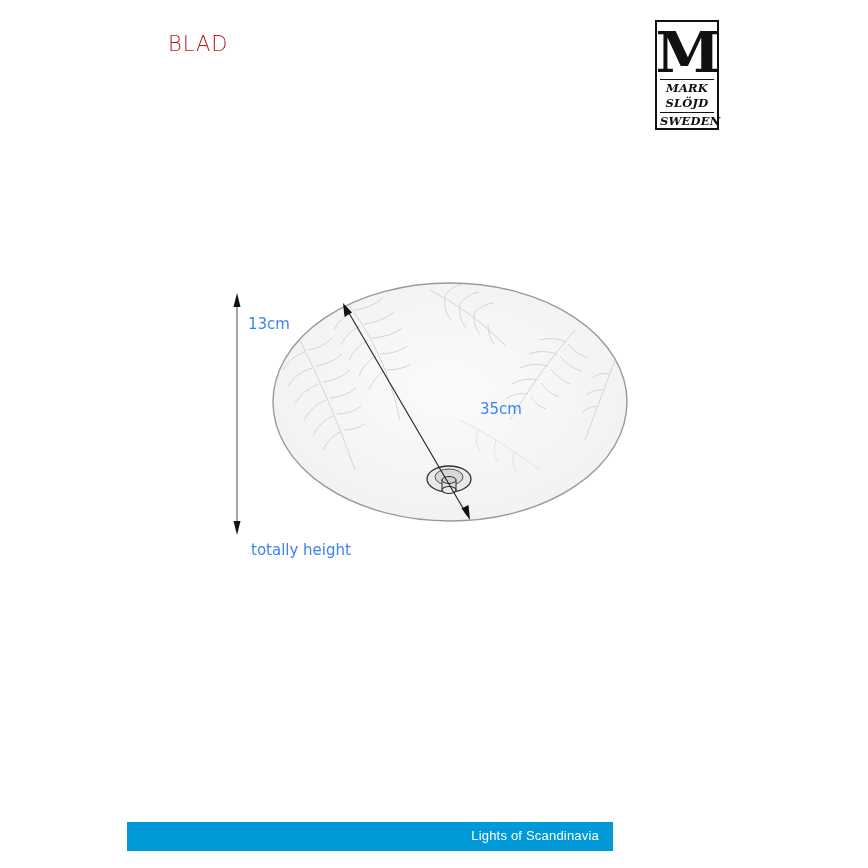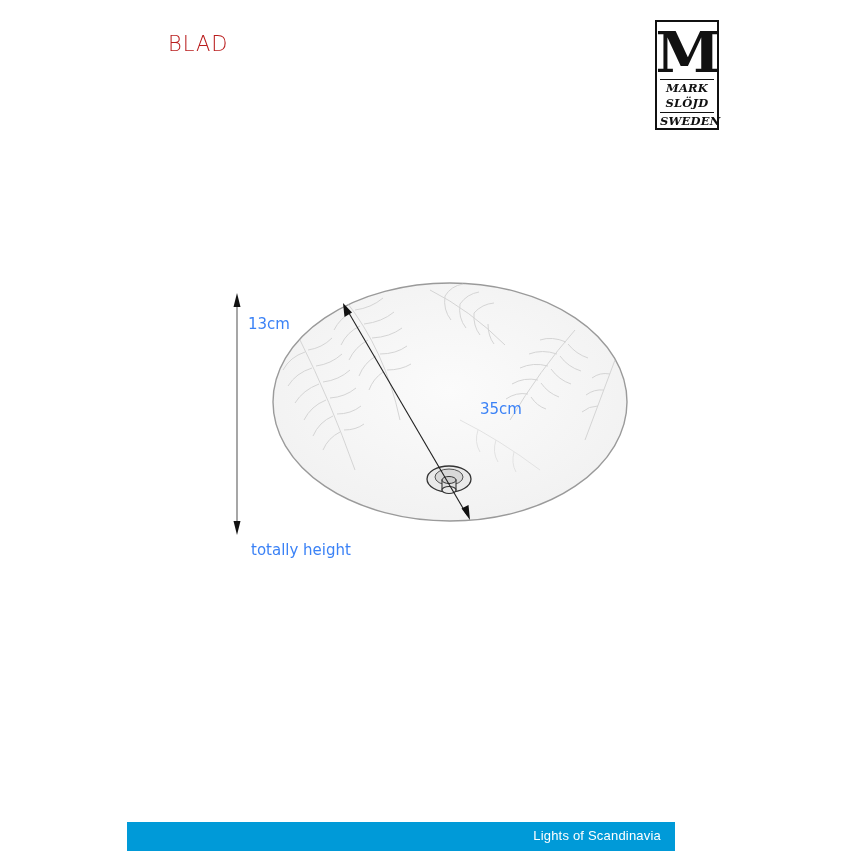--- a/index.html
+++ b/index.html
@@ -13,21 +13,21 @@
     .logo-m { font-family: "DejaVu Serif", serif; font-weight: 900; font-size: 56px; line-height: 52px;
               letter-spacing: -2px; color: #111; transform: scaleX(1.05); }
     .logo-line { width: 54px; font-family: "DejaVu Serif", serif; font-weight: 900; font-size: 11.5px;
                  line-height: 15px; text-align: center; color: #111; letter-spacing: 0.2px; font-style: italic; }
     .logo-sep { width: 54px; border-top: 1.5px solid #111; margin: 1px 0; }
     .diagram { position: absolute; left: 0; top: 0; width: 868px; height: 868px; }
     .lbl { position: absolute; font-size: 15px; color: #3b82f6; font-family: "DejaVu Sans", sans-serif; }
     .lbl-height { left: 248px; top: 315px; }
     .lbl-dia { left: 444px; top: 400px; margin-left: 36px; }
     .lbl-total { left: 251px; top: 541px; }
-    .footer { position: absolute; left: 127px; top: 822px; width: 548px; height: 29px;
+    .footer { position: absolute; left: 127px; top: 822px; width: 486px; height: 29px;
               background: #009ad8; text-decoration: underline; }
     .footer-text { position: absolute; right: 14px; top: 6px; color: #ffffff; font-size: 13px;
                    font-family: "Liberation Sans", sans-serif; letter-spacing: 0.2px; }
   </style>
 </head>
 <body>
 
 <div class="title">BLAD</div>
 
 <div class="logo">

